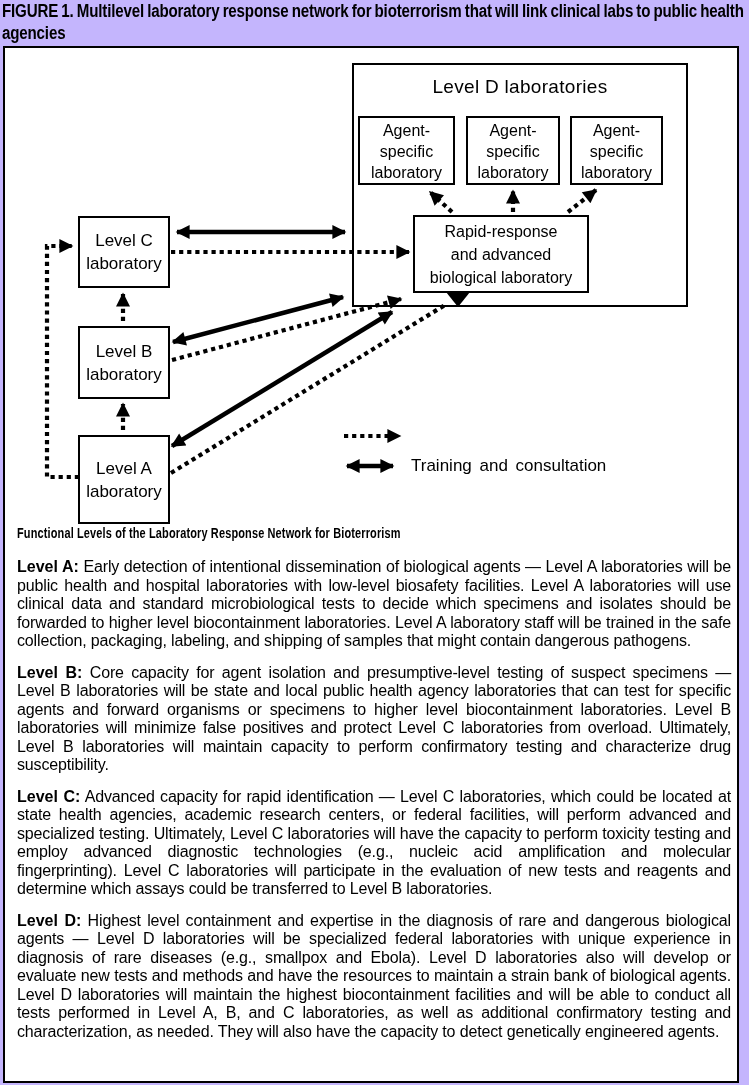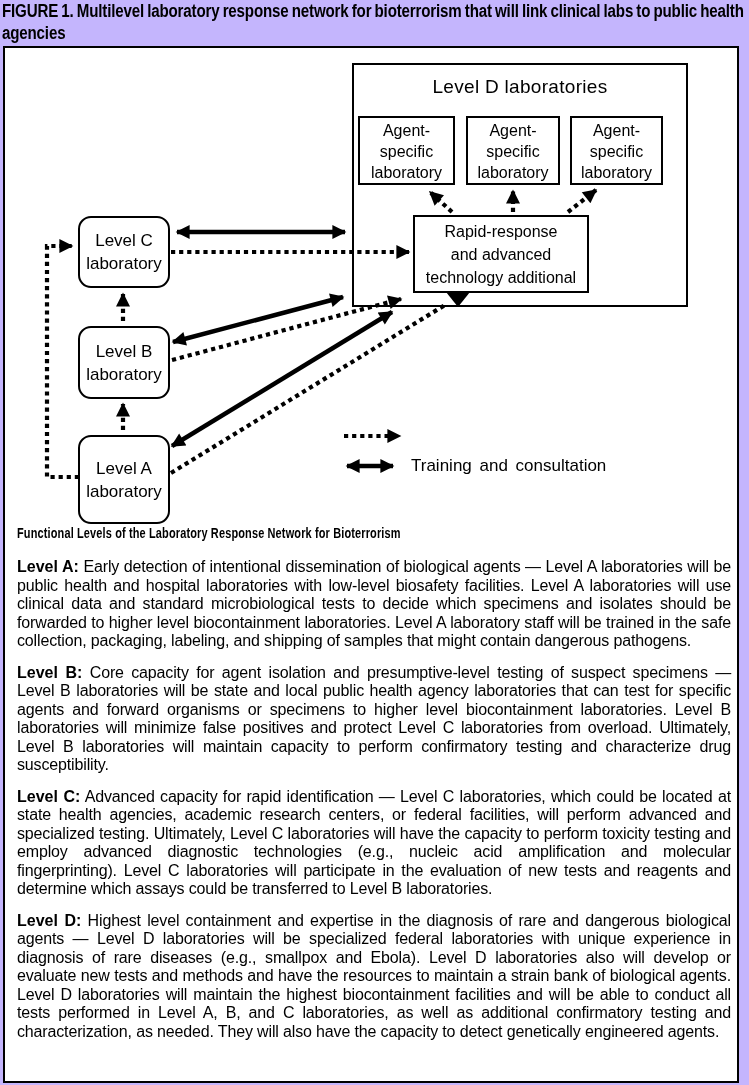--- a/index.html
+++ b/index.html
@@ -23,21 +23,21 @@
 
   .level-d{left:352px;top:63px;width:336px;height:244px;}
   .level-d-title{position:absolute;left:0;top:11px;width:100%;text-align:center;
                  font-size:19px;letter-spacing:0.3px;}
 
   .agent{top:116px;width:97px;height:69px;font-size:16px;line-height:21px;}
   .agent1{left:358px;} .agent2{left:466px;width:94px;} .agent3{left:570px;width:93px;}
 
   .rapid{left:413px;top:215px;width:176px;height:78px;font-size:16px;line-height:23px;}
 
-  .lvl{left:78px;width:92px;font-size:17px;line-height:23px;border-radius:13px;}
+  .lvl{left:78px;width:92px;font-size:17px;line-height:23px;}
   .level-c{top:216px;height:72px;}
   .level-b{top:326px;height:73px;}
   .level-a{top:435px;height:89px;padding-left:44px;}
 
   
   svg.arrows{position:absolute;left:0;top:0;z-index:5;pointer-events:none;}
   .sl{stroke:#000;stroke-width:4.5;fill:none;}
   .dt{stroke:#000;stroke-width:4.2;stroke-dasharray:4.2 3.9;fill:none;}
 
   
@@ -87,21 +87,21 @@
       <div>Agent-</div>
       <div>specific</div>
       <div>laboratory</div>
     </div>
   </div>
 
   <div class="dbox rapid">
     <div class="stack">
       <div>Rapid-response</div>
       <div>and advanced</div>
-      <div>technology additional</div>
+      <div>biological laboratory</div>
     </div>
   </div>
 
   <div class="dbox lvl level-c">
     <div class="stack">
       <div>Level C</div>
       <div>laboratory</div>
     </div>
   </div>
   <div class="dbox lvl level-b">

